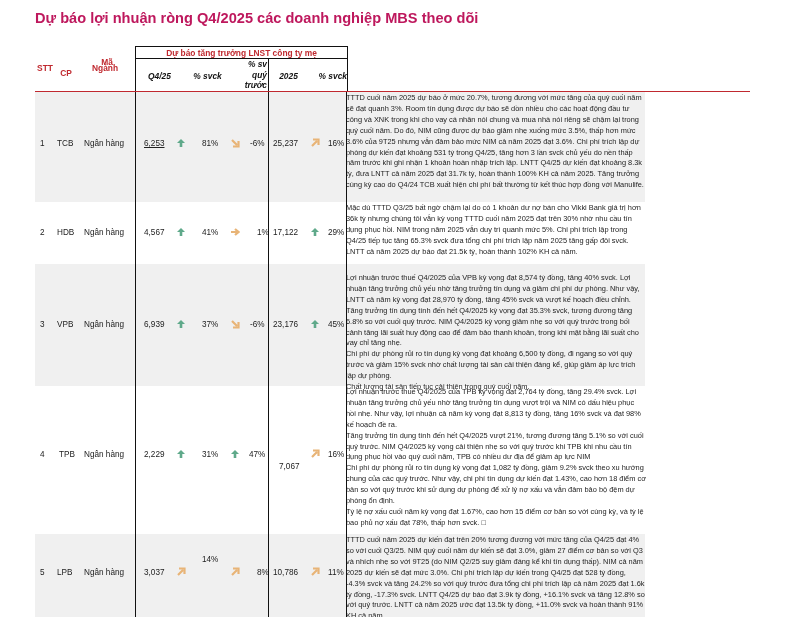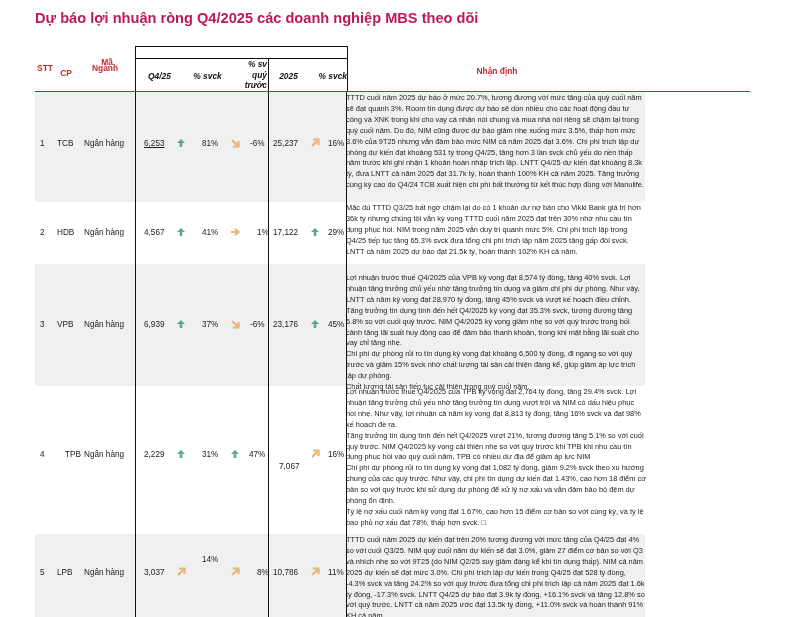--- a/index.html
+++ b/index.html
@@ -28,30 +28,30 @@
 <div class="title">Dự báo lợi nhuận ròng Q4/2025 các doanh nghiệp MBS theo dõi</div>
 
 <div class="tbl">
   <div class="hdr">
     <div class="h red" style="left:0;top:17px;width:20px;">STT</div>
     <div class="h red" style="left:21px;top:11px;width:20px;margin-left:41px;">Mã</div>
     <div class="h red" style="left:21px;top:22px;width:20px;">CP</div>
     <div class="h red" style="left:45px;top:17px;width:50px;">Ngành</div>
 
     <div class="group-box"></div>
+    <div class="h red" style="left:100px;top:2px;width:213px;">Dự báo tăng trưởng LNST công ty mẹ</div>
     <div class="group-title-line"></div>
     <div class="group-div"></div>
     <div class="h blk" style="left:102px;top:25px;width:45px;">Q4/25</div>
     <div class="h blk" style="left:150px;top:25px;width:45px;">% svck</div>
     <div class="h blk" style="left:200px;top:13px;width:32px;text-align:right;">% sv</div>
     <div class="h blk" style="left:200px;top:24px;width:32px;text-align:right;">quý</div>
     <div class="h blk" style="left:200px;top:34px;width:32px;text-align:right;">trước</div>
     <div class="h blk" style="left:236px;top:25px;width:35px;">2025</div>
     <div class="h blk" style="left:272px;top:25px;width:40px;text-align:right;">% svck</div>
-    <div class="h red" style="left:312px;top:20px;width:300px;">Nhận định</div>
     <div class="redline"></div>
   </div>
 
   <div class="row shade" style="top:46px;height:110px;">
     <div class="bg"></div>
     <div class="cell" style="left:5px;top:47px;">1</div>
     <div class="cell" style="left:22px;top:47px;">TCB</div>
     <div class="cell" style="left:49px;top:47px;">Ngân hàng</div>
     <div class="cell" style="left:109px;top:47px;text-decoration:underline;">6,253</div>
     <svg class="arrow" style="left:141px;top:46px;" viewBox="0 0 10 10">
@@ -113,21 +113,21 @@
     <div class="cell" style="left:293px;top:56px;">45%</div>
     <div class="note" style="top:9px;">Lợi nhuận trước thuế Q4/2025 của VPB kỳ vọng đạt 8,574 tỷ đồng, tăng 40% svck. Lợi nhuận tăng trưởng chủ yếu nhờ tăng trưởng tín dụng và giảm chi phí dự phòng. Như vậy, LNTT cả năm kỳ vọng đạt 28,970 tỷ đồng, tăng 45% svck và vượt kế hoạch điều chỉnh.
 Tăng trưởng tín dụng tính đến hết Q4/2025 kỳ vọng đạt 35.3% svck, tương đương tăng 6.8% so với cuối quý trước. NIM Q4/2025 kỳ vọng giảm nhẹ so với quý trước trong bối cảnh tăng lãi suất huy động cao để đảm bảo thanh khoản, trong khi mặt bằng lãi suất cho vay chỉ tăng nhẹ.
 Chi phí dự phòng rủi ro tín dụng kỳ vọng đạt khoảng 6,500 tỷ đồng, đi ngang so với quý trước và giảm 15% svck nhờ chất lượng tài sản cải thiện đáng kể, giúp giảm áp lực trích lập dự phòng.
 Chất lượng tài sản tiếp tục cải thiện trong quý cuối năm.</div>
   </div>
 
   <div class="row" style="top:340px;height:148px;">
     <div class="bg"></div>
     <div class="cell" style="left:5px;top:64px;">4</div>
-    <div class="cell" style="left:30px;top:64px;">TPB</div>
+    <div class="cell" style="left:24px;top:64px;">TPB</div>
     <div class="cell" style="left:49px;top:64px;">Ngân hàng</div>
     <div class="cell" style="left:109px;top:64px;">2,229</div>
     <svg class="arrow" style="left:141px;top:63px;" viewBox="0 0 10 10">
         <path d="M5 1 L9 5 H6.3 V9 H3.7 V5 H1 Z" fill="#5fa98a"></path>
       </svg>
     <div class="cell" style="left:167px;top:64px;">31%</div>
     <svg class="arrow" style="left:195px;top:63px;" viewBox="0 0 10 10">
         <path d="M5 1 L9 5 H6.3 V9 H3.7 V5 H1 Z" fill="#5fa98a"></path>
       </svg>
     <div class="cell" style="left:214px;top:64px;">47%</div>

